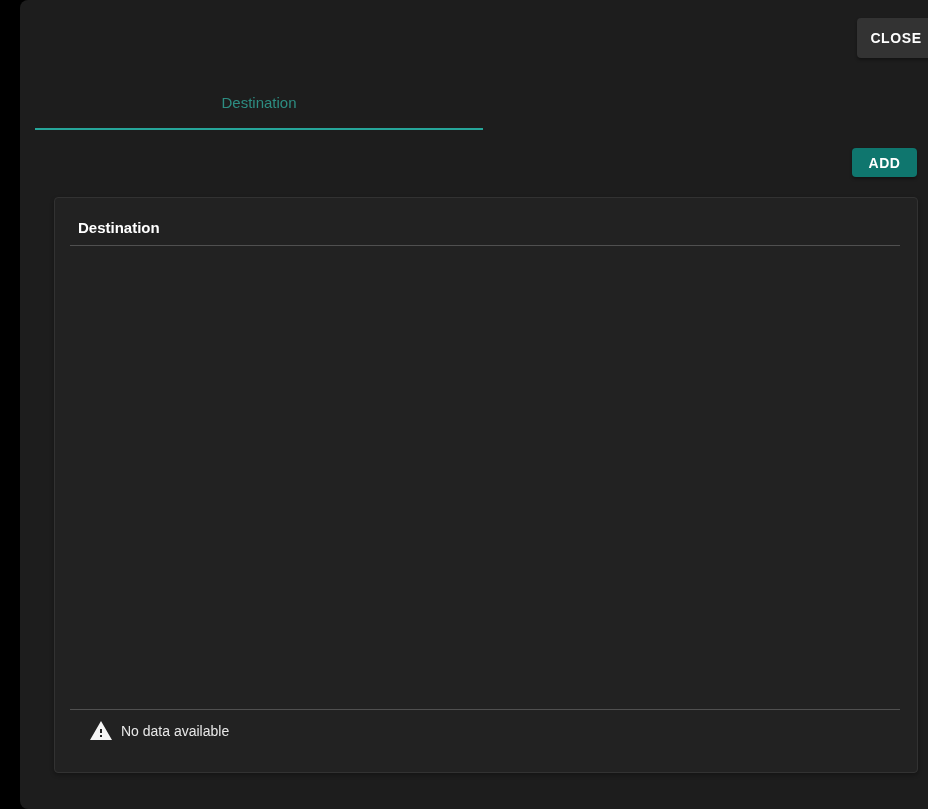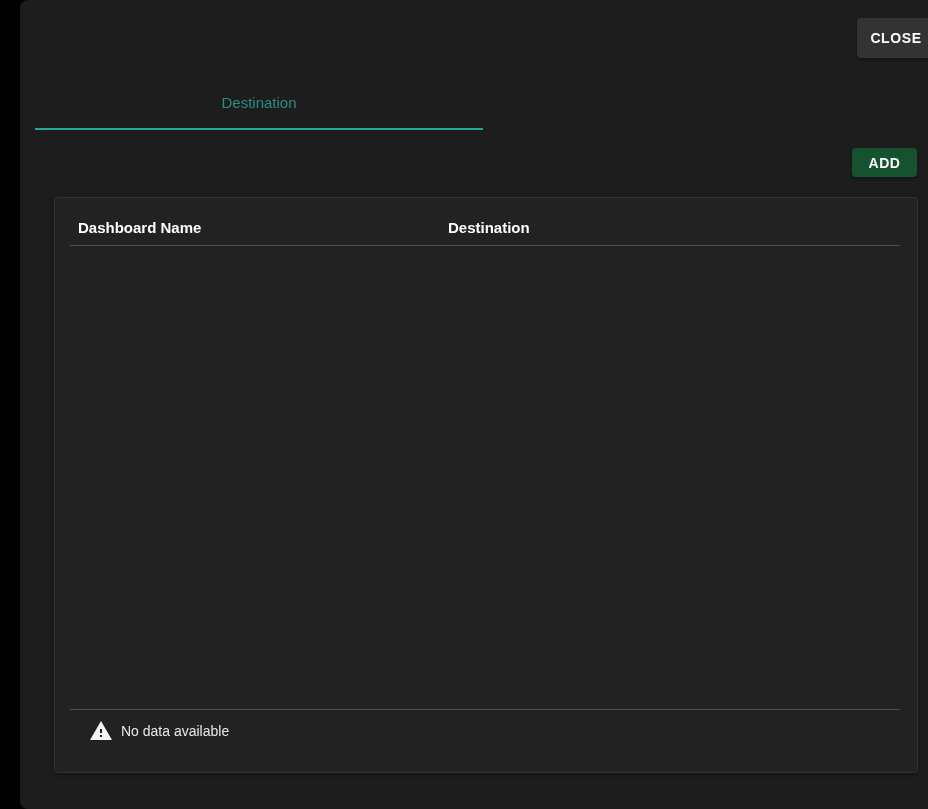--- a/index.html
+++ b/index.html
@@ -68,21 +68,21 @@
     background: #26a69a;
   }
 
   
   .add-btn {
     position: absolute;
     left: 832px;
     top: 148px;
     width: 65px;
     height: 29px;
-    background: #14532d;
+    background: #0f766e;
     color: #ffffff;
     border: none;
     border-radius: 4px;
     font-family: "Liberation Sans", sans-serif;
     font-size: 14px;
     font-weight: 700;
     letter-spacing: 0.5px;
     cursor: pointer;
     box-shadow: 0 2px 3px rgba(0,0,0,0.35);
   }
@@ -159,21 +159,20 @@
   <div class="tabs">
     <div class="tab inactive">Destination</div>
     <div class="tab-indicator"></div>
   </div>
 
   <button class="add-btn">ADD</button>
 
   <div class="panel">
 
     <div class="thead">
-      <div class="th th1">Dashboard Name</div>
       <div class="th th2">Destination</div>
     </div>
 
     <div class="hr-line"></div>
 
     <div class="tbody"></div>
 
     <div class="hr-line"></div>
 
     <div class="empty-row">

